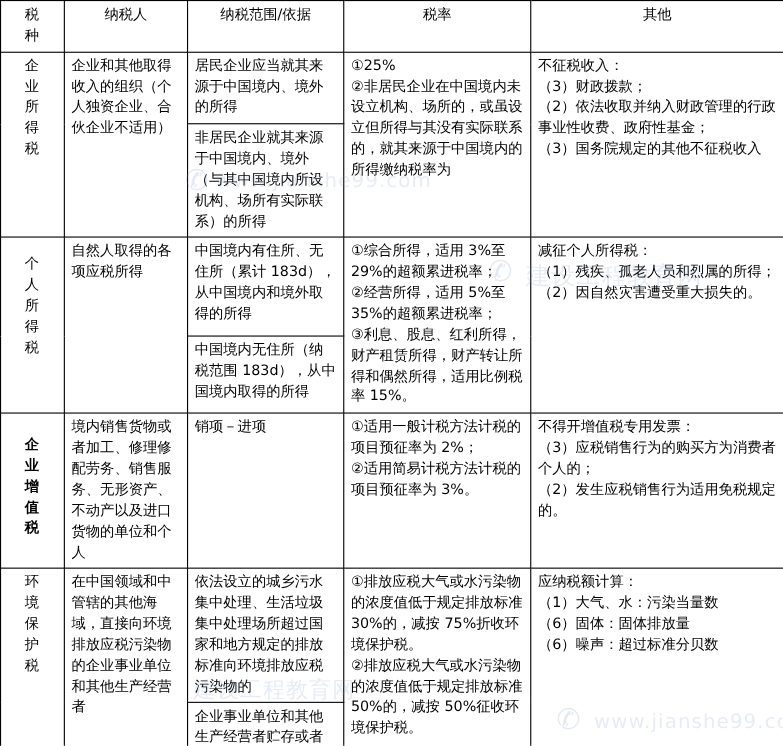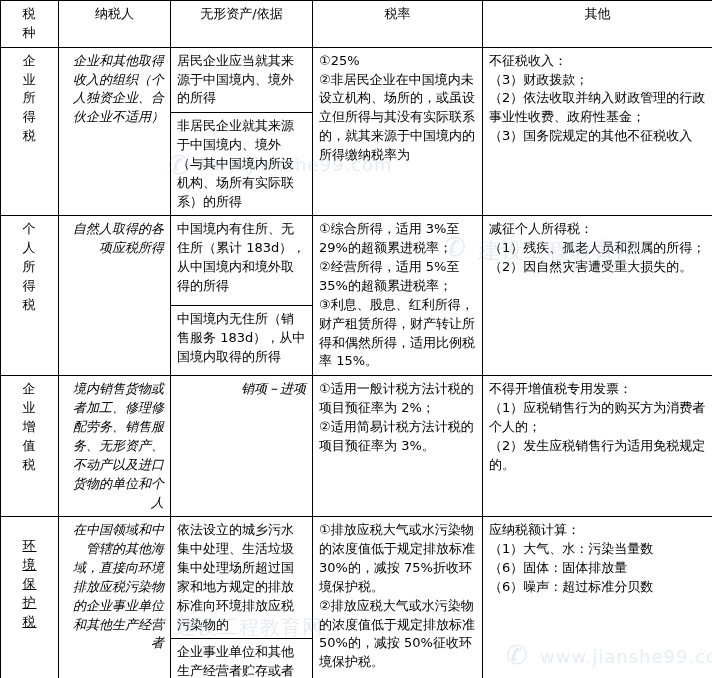--- a/index.html
+++ b/index.html
@@ -58,23 +58,22 @@
     padding: 5px 4px;
   }
   .vt {
     text-align: center;
     vertical-align: middle;
     font-size: 14px;
     line-height: 1.5;
     letter-spacing: 1px;
   }
   .ctr {
-    text-align: right;
+    text-align: left;
     vertical-align: middle;
-    font-style: italic;
   }
   .mid { vertical-align: middle; }
   p { margin: 0; }
 </style>
 </head>
 <body>
 
 <div class="wm-logo" style="left:168px; top:150px;">✆</div>
 <div class="wm" style="left:196px; top:154px;">www.jianshe99.com</div>
 <div class="wm" style="left:478px; top:236px; font-size:22px;">建设工程教育网</div>
@@ -91,27 +90,27 @@
       <col class="c3">
       <col class="c4">
   </colgroup>
   <tbody>
   <tr class="hdr">
     <td style="letter-spacing:1px;">
       <div>税</div>
       <div>种</div>
     </td>
     <td>纳税人</td>
-    <td>无形资产/依据</td>
+    <td>纳税范围/依据</td>
     <td>税率</td>
     <td>其他</td>
   </tr>
 
   <tr>
-    <td class="vt" rowspan="2" style="height:150px;text-align:right;">
+    <td class="vt" rowspan="2" style="height:150px;">
       <div style="width:1.1em; margin:0 auto; word-break:break-all;"><span>企业所得税</span></div>
     </td>
     <td class="ctr" rowspan="2">企业和其他取得收入的组织（个人独资企业、合伙企业不适用）</td>
     <td>居民企业应当就其来源于中国境内、境外的所得</td>
     <td class="mid" rowspan="2">
       <p>①25%</p>
       <p>②非居民企业在中国境内未设立机构、场所的，或虽设立但所得与其没有实际联系的，就其来源于中国境内的所得缴纳税率为</p>
     </td>
     <td rowspan="2">
       <p>不征税收入：</p>
@@ -119,59 +118,59 @@
       <p>（2）依法收取并纳入财政管理的行政事业性收费、政府性基金；</p>
       <p>（3）国务院规定的其他不征税收入</p>
     </td>
   </tr>
   <tr>
     <td>非居民企业就其来源于中国境内、境外（与其中国境内所设机构、场所有实际联系）的所得</td>
   </tr>
 
   <tr>
     <td class="vt" rowspan="2" style="height:160px;">
-      <div style="width:1.1em; margin:0 auto; word-break:break-all;"><span>个人所得税</span></div>
+      <div style="width:1.1em; margin:12px auto; word-break:break-all;"><span>个人所得税</span></div>
     </td>
     <td class="ctr" rowspan="2">自然人取得的各项应税所得</td>
     <td class="mid">中国境内有住所、无住所（累计 183d），从中国境内和境外取得的所得</td>
     <td class="mid" rowspan="2">
       <p>①综合所得，适用 3%至 29%的超额累进税率；</p>
       <p>②经营所得，适用 5%至 35%的超额累进税率；</p>
       <p>③利息、股息、红利所得，财产租赁所得，财产转让所得和偶然所得，适用比例税率 15%。</p>
     </td>
     <td class="mid" rowspan="2">
       <p>减征个人所得税：</p>
       <p>（1）残疾、孤老人员和烈属的所得；</p>
       <p>（2）因自然灾害遭受重大损失的。</p>
     </td>
   </tr>
   <tr>
-    <td class="mid">中国境内无住所（销售服务 183d），从中国境内取得的所得</td>
+    <td class="mid">中国境内无住所（纳税范围 183d），从中国境内取得的所得</td>
   </tr>
 
   <tr>
     <td class="vt" style="height:128px;">
-      <div style="width:1.1em; margin:0 auto; word-break:break-all;"><span>企业增值税</span></div>
+      <div style="width:1.1em; margin:16px auto; word-break:break-all;font-weight:bold;"><span>企业增值税</span></div>
     </td>
     <td class="ctr">境内销售货物或者加工、修理修配劳务、销售服务、无形资产、不动产以及进口货物的单位和个人</td>
     <td class="ctr">销项－进项</td>
     <td class="mid">
       <p>①适用一般计税方法计税的项目预征率为 2%；</p>
       <p>②适用简易计税方法计税的项目预征率为 3%。</p>
     </td>
     <td class="mid">
       <p>不得开增值税专用发票：</p>
-      <p>（1）应税销售行为的购买方为消费者个人的；</p>
+      <p>（3）应税销售行为的购买方为消费者个人的；</p>
       <p>（2）发生应税销售行为适用免税规定的。</p>
     </td>
   </tr>
 
   <tr>
     <td class="vt" rowspan="2" style="height:190px;">
-      <div style="width:1.1em; margin:16px auto; word-break:break-all;text-decoration:underline;"><span>环境保护税</span></div>
+      <div style="width:1.1em; margin:0 auto; word-break:break-all;"><span>环境保护税</span></div>
     </td>
     <td class="ctr" rowspan="2">在中国领域和中管辖的其他海域，直接向环境排放应税污染物的企业事业单位和其他生产经营者</td>
     <td>依法设立的城乡污水集中处理、生活垃圾集中处理场所超过国家和地方规定的排放标准向环境排放应税污染物的</td>
     <td rowspan="2">
       <p>①排放应税大气或水污染物的浓度值低于规定排放标准 30%的，减按 75%折收环境保护税。</p>
       <p>②排放应税大气或水污染物的浓度值低于规定排放标准 50%的，减按 50%征收环境保护税。</p>
     </td>
     <td rowspan="2" class="mid">
       <p>应纳税额计算：</p>
       <p>（1）大气、水：污染当量数</p>

